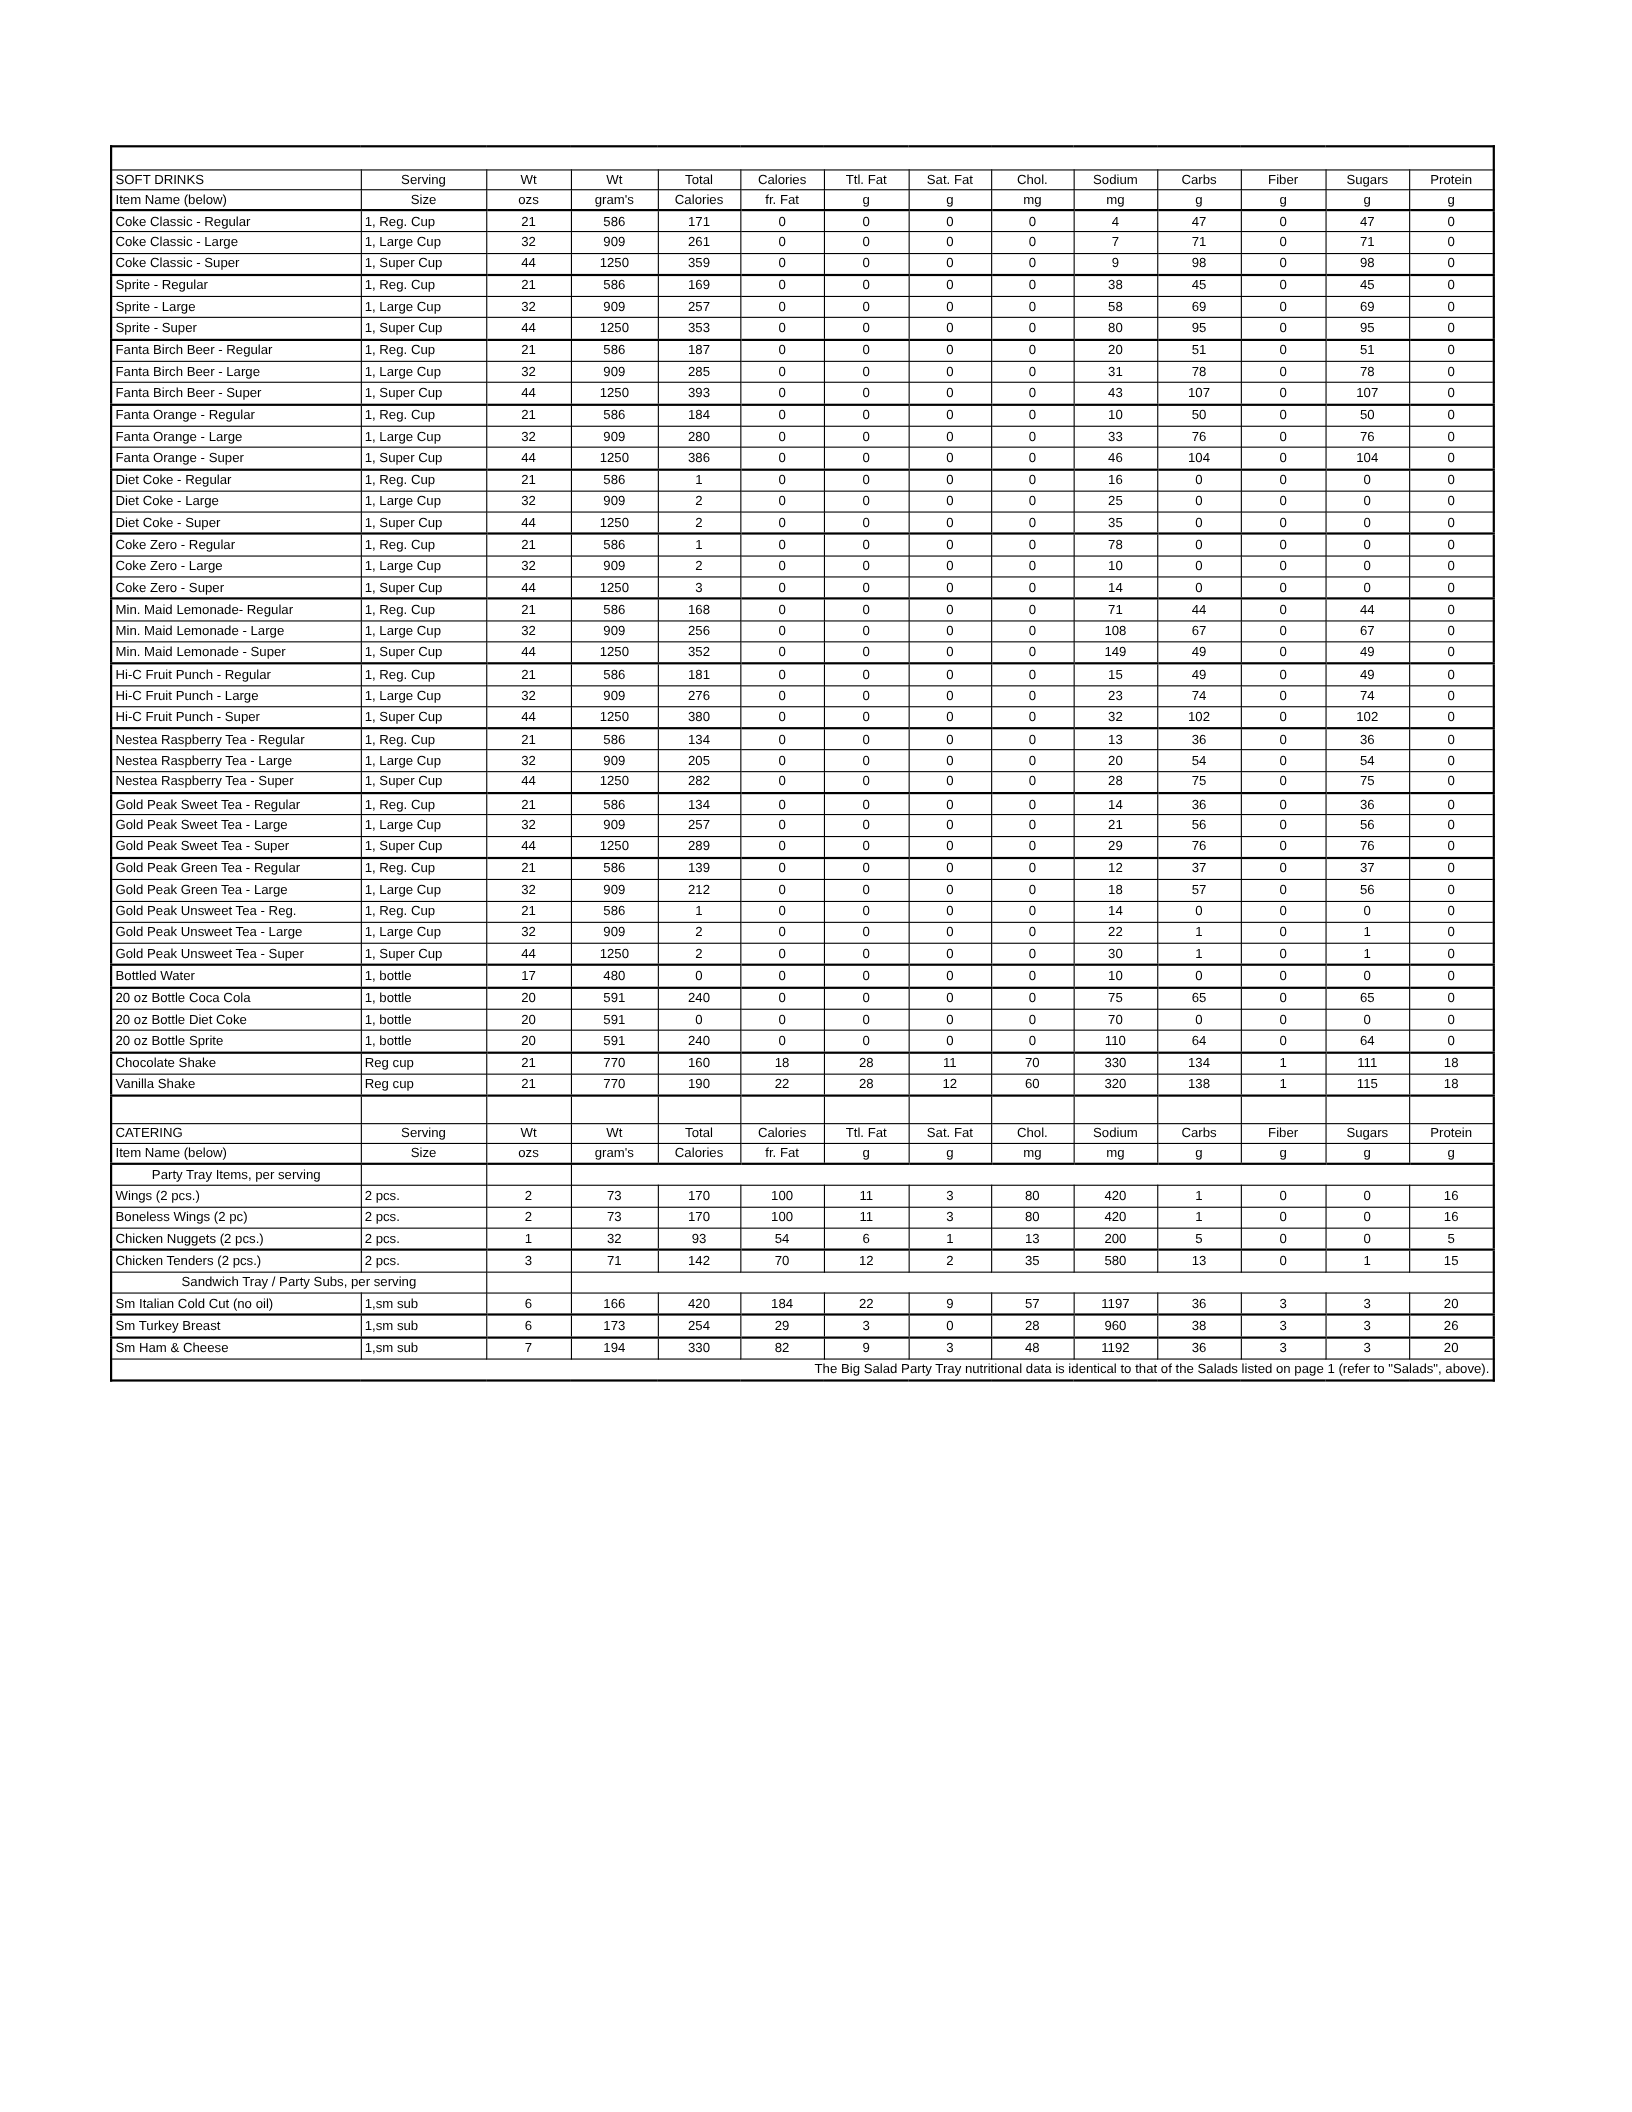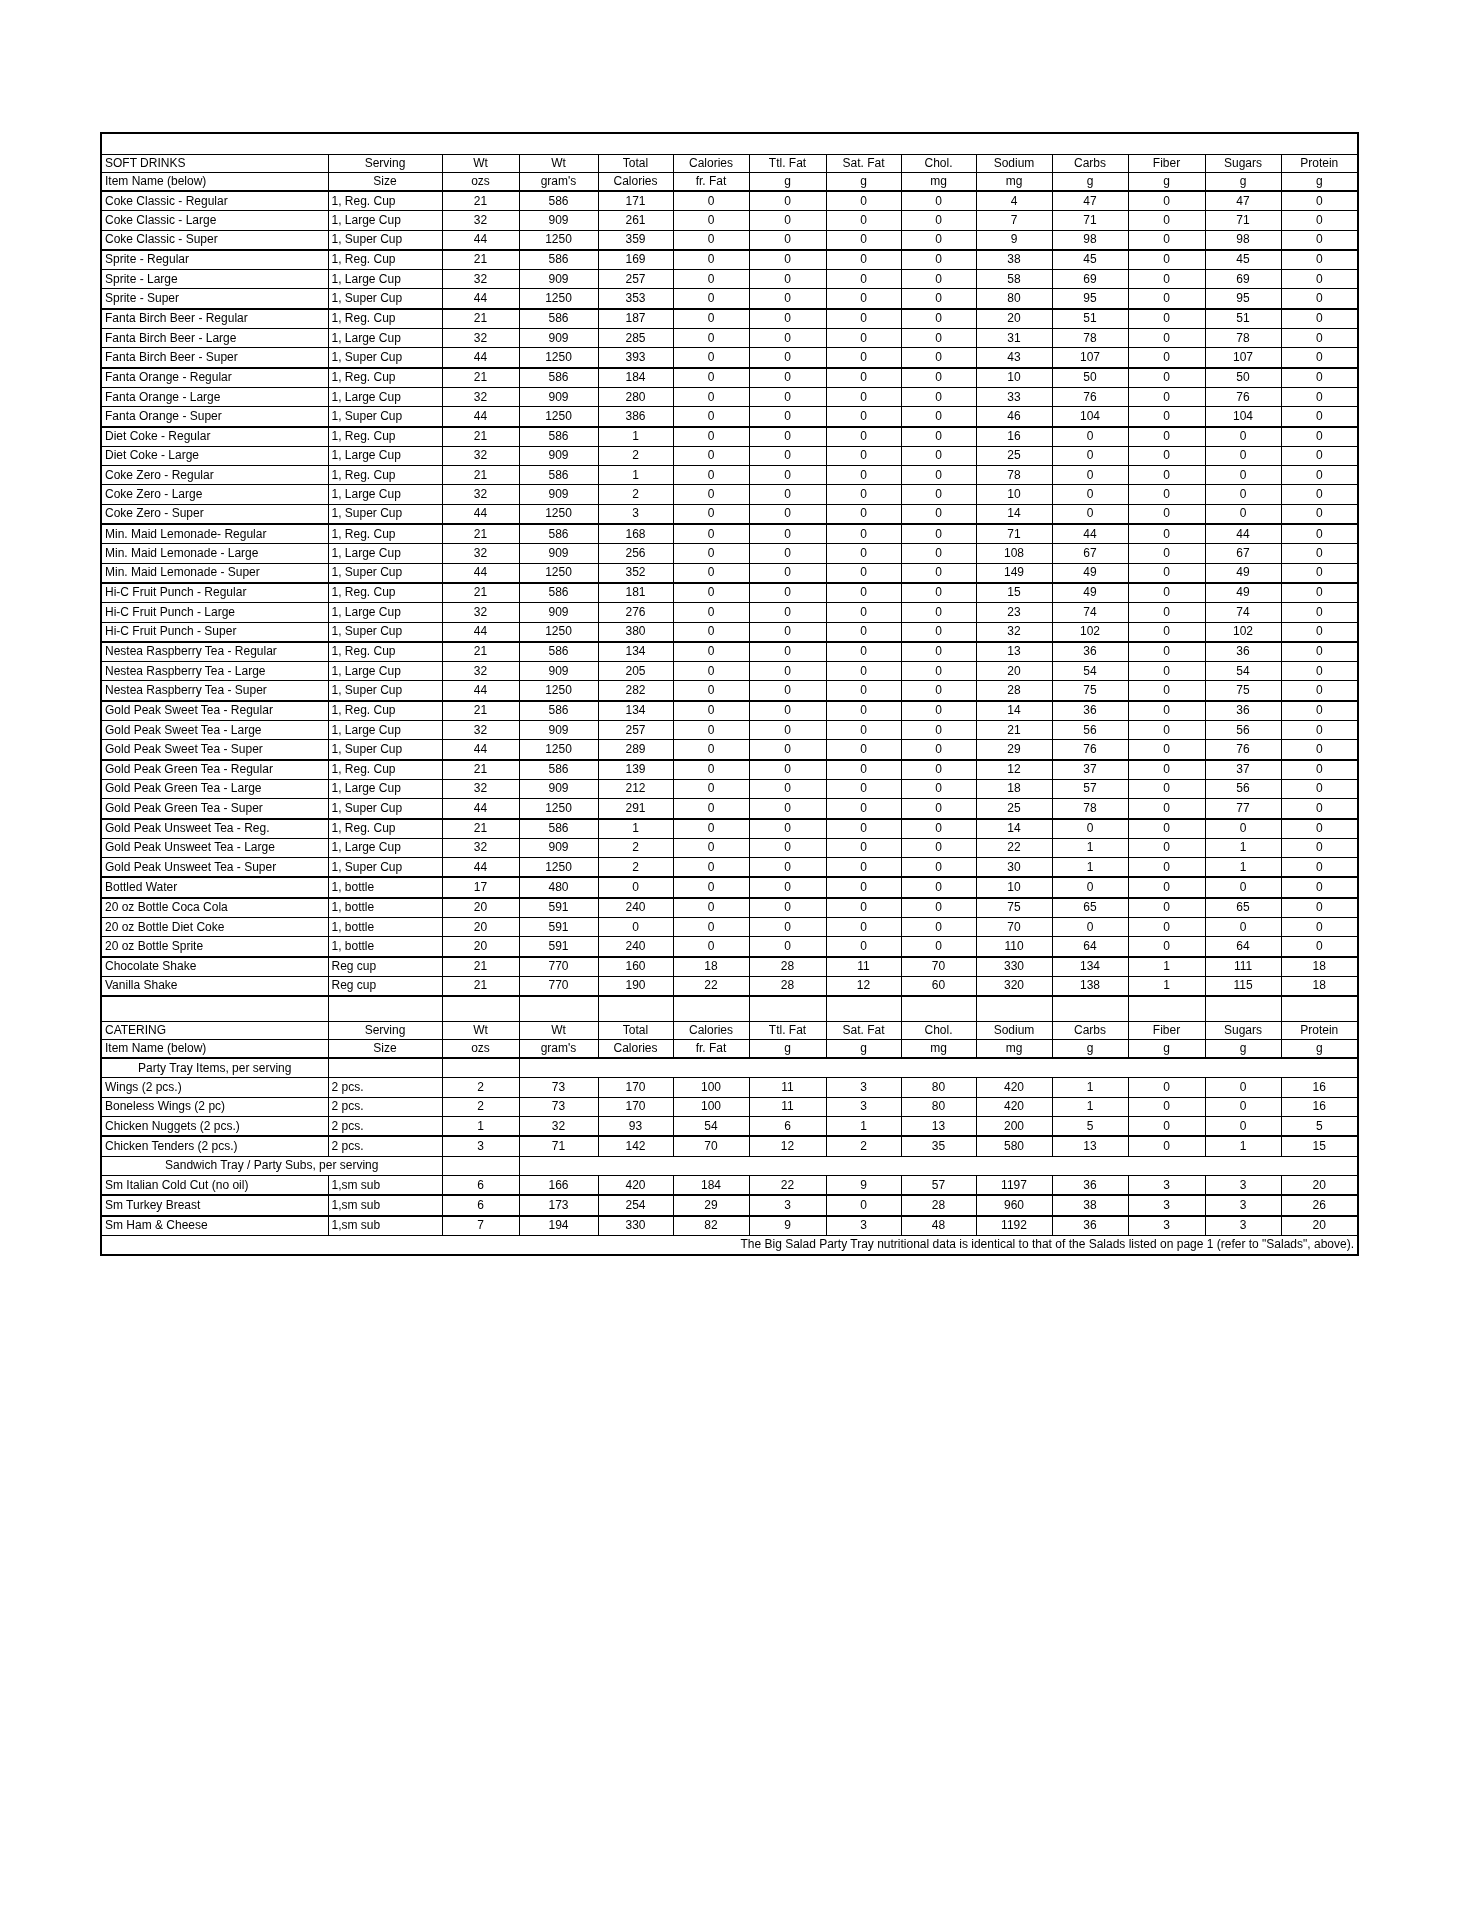--- a/index.html
+++ b/index.html
@@ -311,20 +311,36 @@
           <td class="c-num v2">0</td>
           <td class="c-num">0</td>
           <td class="c-num">0</td>
           <td class="c-num">0</td>
           <td class="c-num">25</td>
           <td class="c-num v2">0</td>
           <td class="c-num">0</td>
           <td class="c-num">0</td>
           <td class="c-num">0</td>
         </tr>
+        <tr class="ge">
+          <td class="c-item v2">Diet Coke - Super</td>
+          <td class="c-size">1, Super Cup</td>
+          <td class="c-num">44</td>
+          <td class="c-num v2">1250</td>
+          <td class="c-num">2</td>
+          <td class="c-num v2">0</td>
+          <td class="c-num">0</td>
+          <td class="c-num">0</td>
+          <td class="c-num">0</td>
+          <td class="c-num">35</td>
+          <td class="c-num v2">0</td>
+          <td class="c-num">0</td>
+          <td class="c-num">0</td>
+          <td class="c-num">0</td>
+        </tr>
         <tr>
           <td class="c-item v2">Coke Zero - Regular</td>
           <td class="c-size">1, Reg. Cup</td>
           <td class="c-num">21</td>
           <td class="c-num v2">586</td>
           <td class="c-num">1</td>
           <td class="c-num v2">0</td>
           <td class="c-num">0</td>
           <td class="c-num">0</td>
           <td class="c-num">0</td>
@@ -581,36 +597,20 @@
           <td class="c-num v2">909</td>
           <td class="c-num">212</td>
           <td class="c-num v2">0</td>
           <td class="c-num">0</td>
           <td class="c-num">0</td>
           <td class="c-num">0</td>
           <td class="c-num">18</td>
           <td class="c-num v2">57</td>
           <td class="c-num">0</td>
           <td class="c-num">56</td>
-          <td class="c-num">0</td>
-        </tr>
-        <tr class="ge">
-          <td class="c-item v2">Gold Peak Green Tea - Super</td>
-          <td class="c-size">1, Super Cup</td>
-          <td class="c-num">44</td>
-          <td class="c-num v2">1250</td>
-          <td class="c-num">291</td>
-          <td class="c-num v2">0</td>
-          <td class="c-num">0</td>
-          <td class="c-num">0</td>
-          <td class="c-num">0</td>
-          <td class="c-num">25</td>
-          <td class="c-num v2">78</td>
-          <td class="c-num">0</td>
-          <td class="c-num">77</td>
           <td class="c-num">0</td>
         </tr>
         <tr>
           <td class="c-item v2">Gold Peak Unsweet Tea - Reg.</td>
           <td class="c-size">1, Reg. Cup</td>
           <td class="c-num">21</td>
           <td class="c-num v2">586</td>
           <td class="c-num">1</td>
           <td class="c-num v2">0</td>
           <td class="c-num">0</td>

